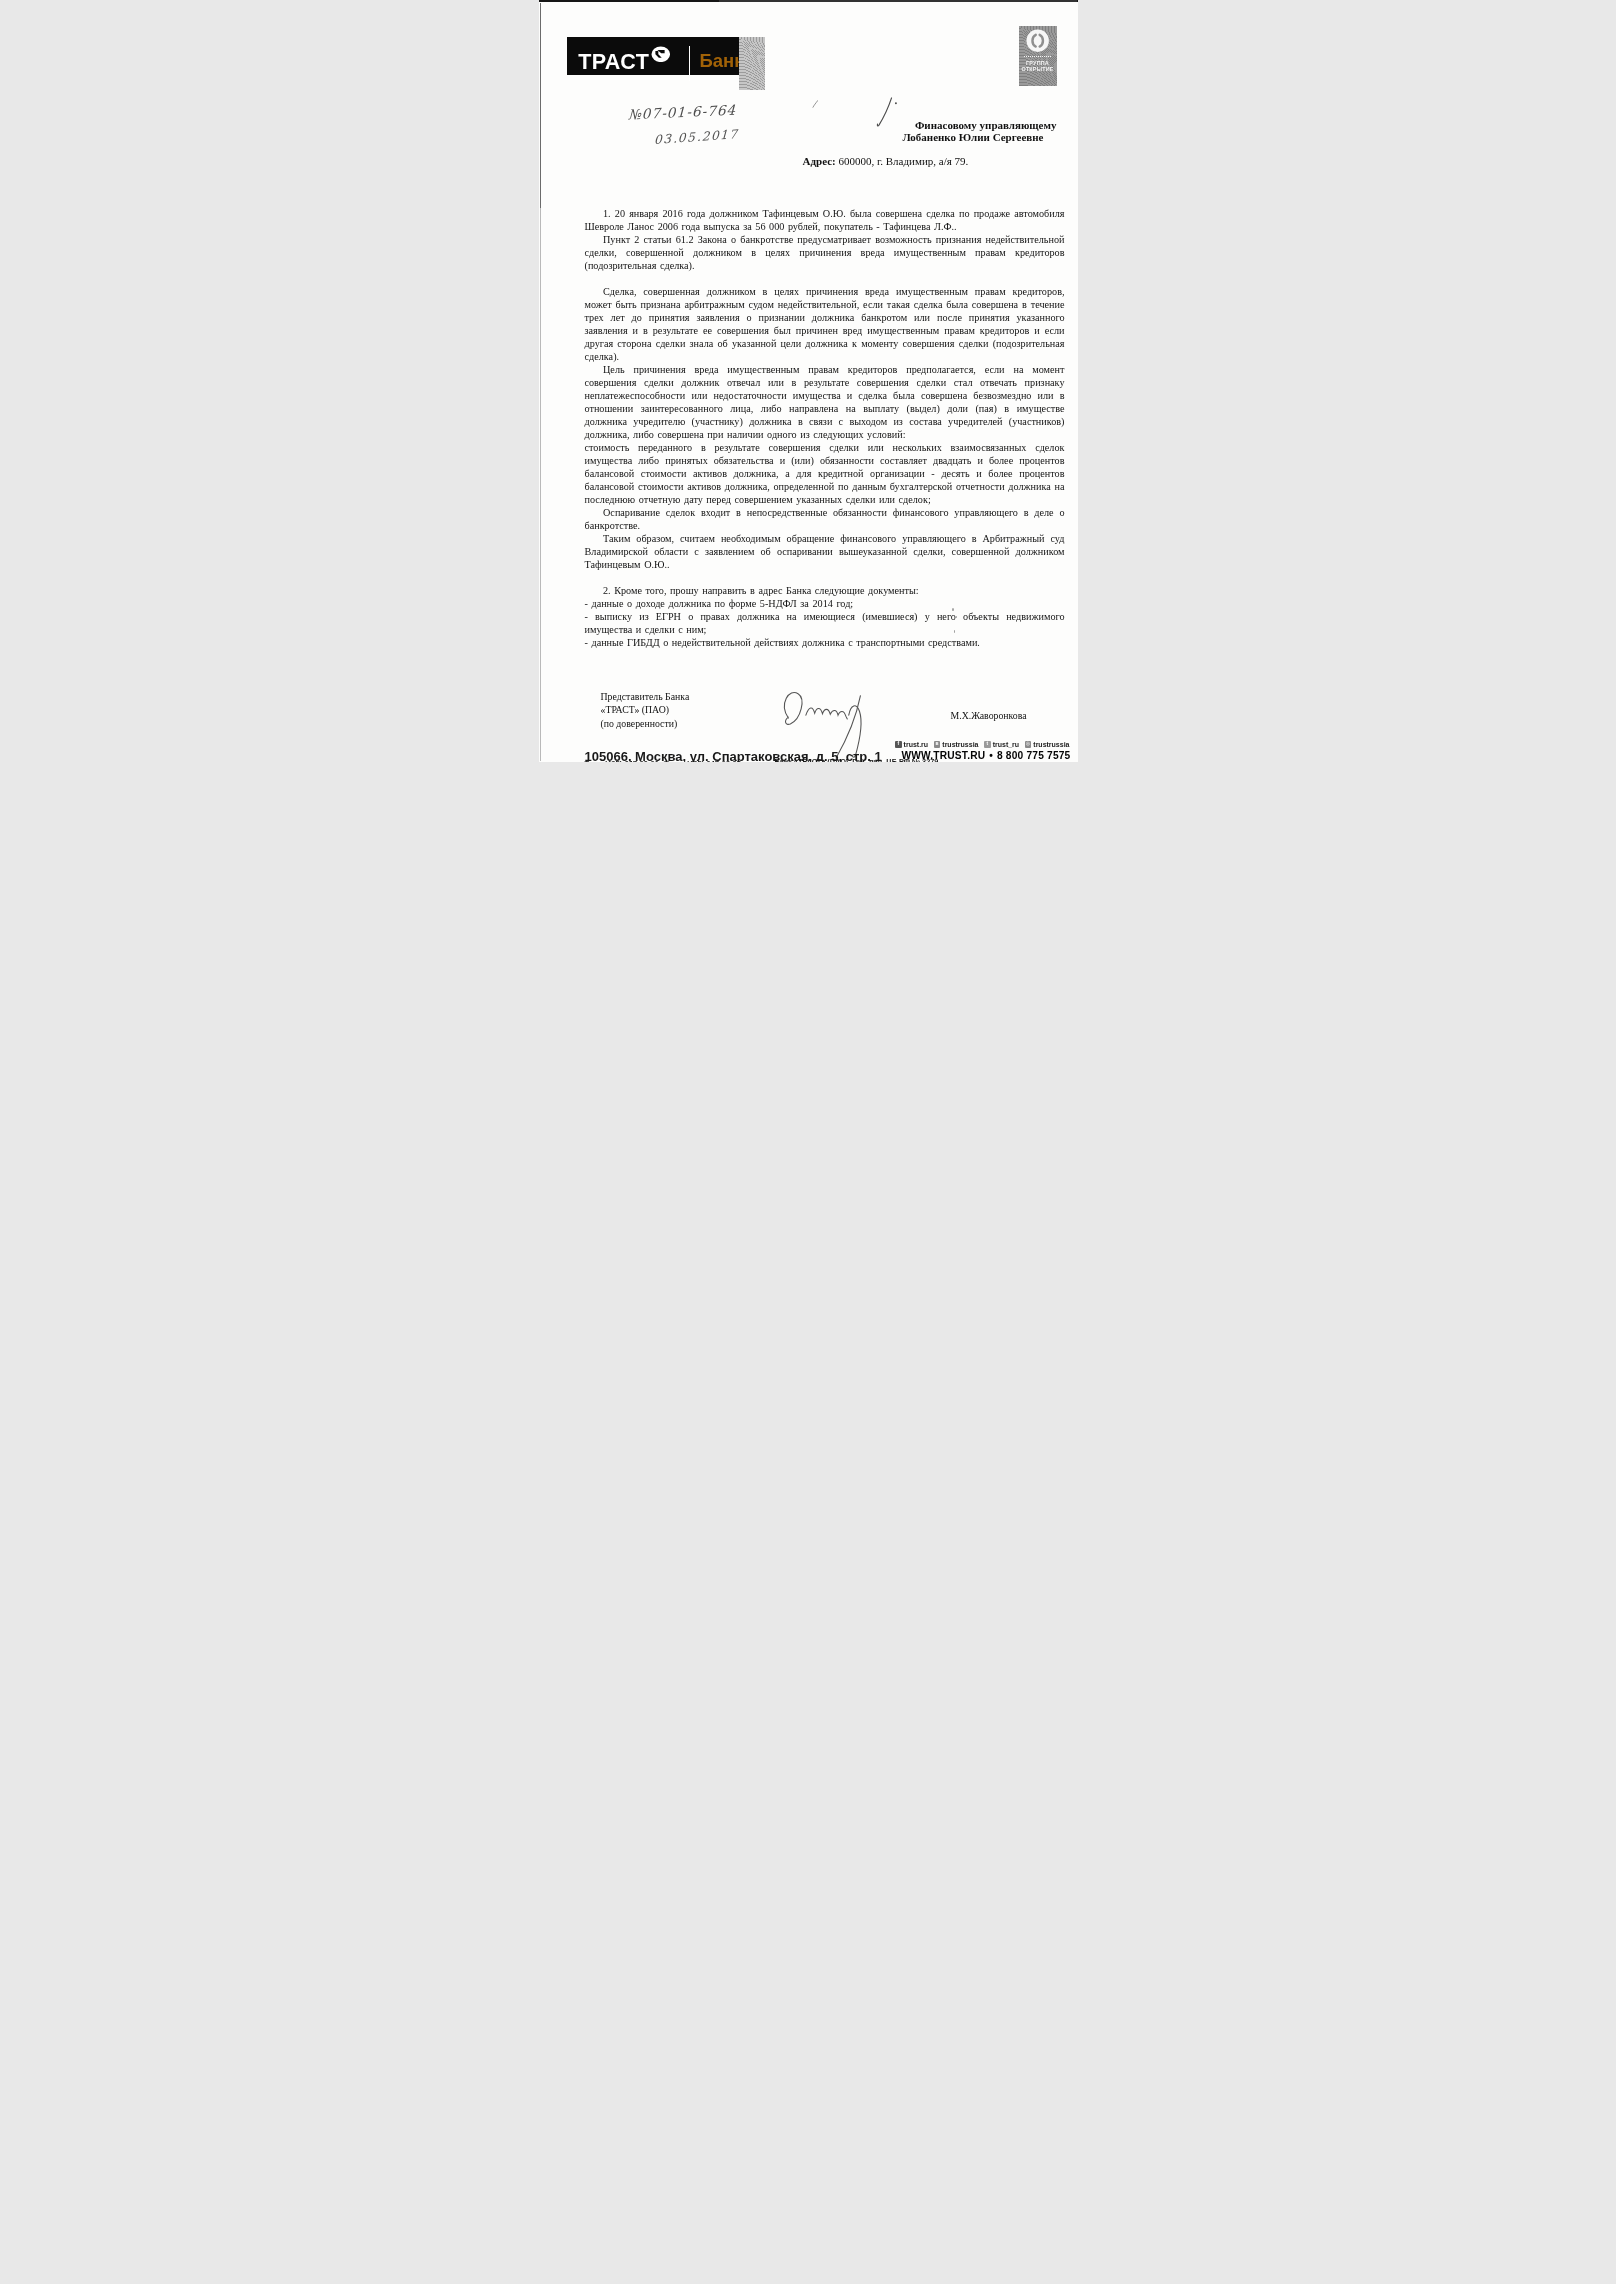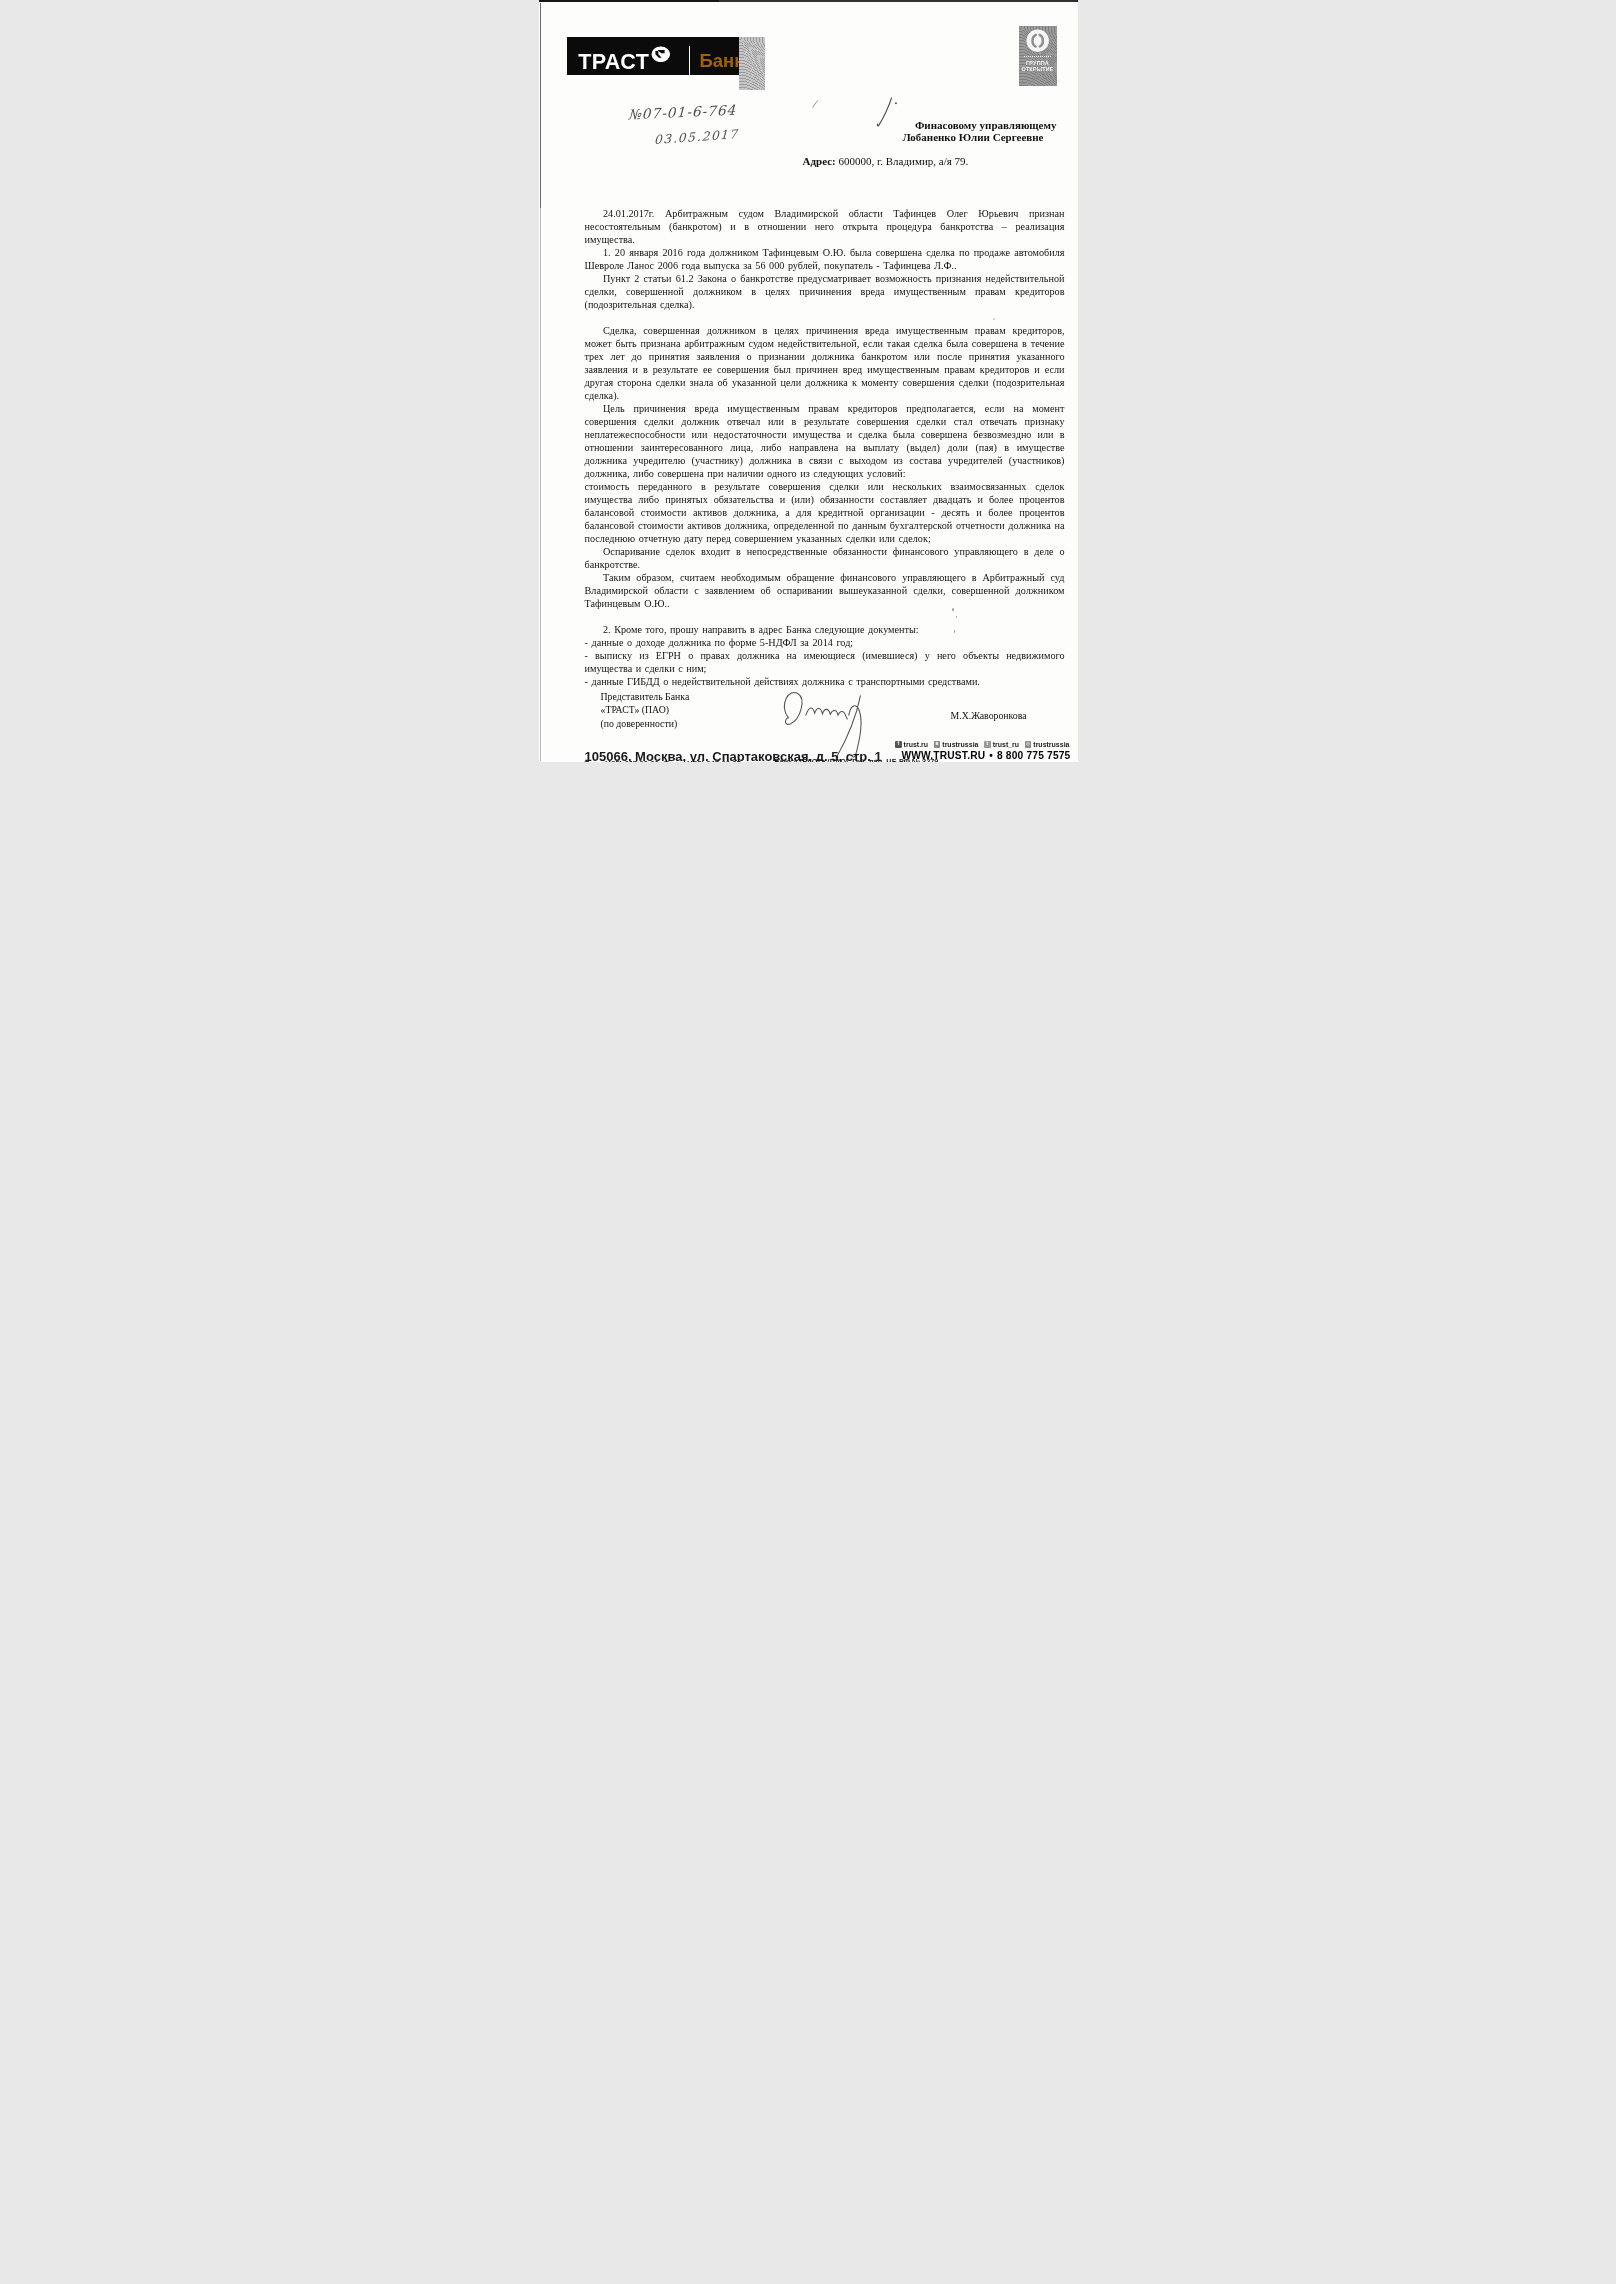--- a/index.html
+++ b/index.html
@@ -139,21 +139,20 @@
 
   <div class="abs recipient">
     <div class="recip-l1">Финасовому управляющему</div>
     <div class="recip-l2">Лобаненко Юлии Сергеевне</div>
     <div class="recip-addr">
       <b>Адрес:</b><span> 600000, г. Владимир, а/я 79.</span>
     </div>
   </div>
 
   <div class="abs bodytext">
-    <p class="ind">24.01.2017г. Арбитражным судом Владимирской области Тафинцев Олег Юрьевич признан несостоятельным (банкротом) и в отношении него открыта процедура банкротства – реализация имущества.</p>
     <p class="ind">1. 20 января 2016 года должником Тафинцевым О.Ю. была совершена сделка по продаже автомобиля Шевроле Ланос 2006 года выпуска за 56 000 рублей, покупатель - Тафинцева Л.Ф..</p>
     <p class="ind">Пункт 2 статьи 61.2 Закона о банкротстве предусматривает возможность признания недействительной сделки, совершенной должником в целях причинения вреда имущественным правам кредиторов (подозрительная сделка).</p>
     <p class="ind gap">Сделка, совершенная должником в целях причинения вреда имущественным правам кредиторов, может быть признана арбитражным судом недействительной, если такая сделка была совершена в течение трех лет до принятия заявления о признании должника банкротом или после принятия указанного заявления и в результате ее совершения был причинен вред имущественным правам кредиторов и если другая сторона сделки знала об указанной цели должника к моменту совершения сделки (подозрительная сделка).</p>
     <p class="ind">Цель причинения вреда имущественным правам кредиторов предполагается, если на момент совершения сделки должник отвечал или в результате совершения сделки стал отвечать признаку неплатежеспособности или недостаточности имущества и сделка была совершена безвозмездно или в отношении заинтересованного лица, либо направлена на выплату (выдел) доли (пая) в имуществе должника учредителю (участнику) должника в связи с выходом из состава учредителей (участников) должника, либо совершена при наличии одного из следующих условий:</p>
     <p>стоимость переданного в результате совершения сделки или нескольких взаимосвязанных сделок имущества либо принятых обязательства и (или) обязанности составляет двадцать и более процентов балансовой стоимости активов должника, а для кредитной организации - десять и более процентов балансовой стоимости активов должника, определенной по данным бухгалтерской отчетности должника на последнюю отчетную дату перед совершением указанных сделки или сделок;</p>
     <p class="ind">Оспаривание сделок входит в непосредственные обязанности финансового управляющего в деле о банкротстве.</p>
     <p class="ind">Таким образом, считаем необходимым обращение финансового управляющего в Арбитражный суд Владимирской области с заявлением об оспаривании вышеуказанной сделки, совершенной должником Тафинцевым О.Ю..</p>
     <p class="ind gap">2. Кроме того, прошу направить в адрес Банка следующие документы:</p>
     <p>- данные о доходе должника по форме 5-НДФЛ за 2014 год;</p>
     <p>- выписку из ЕГРН о правах должника на имеющиеся (имевшиеся) у него объекты недвижимого имущества и сделки с ним;</p>

